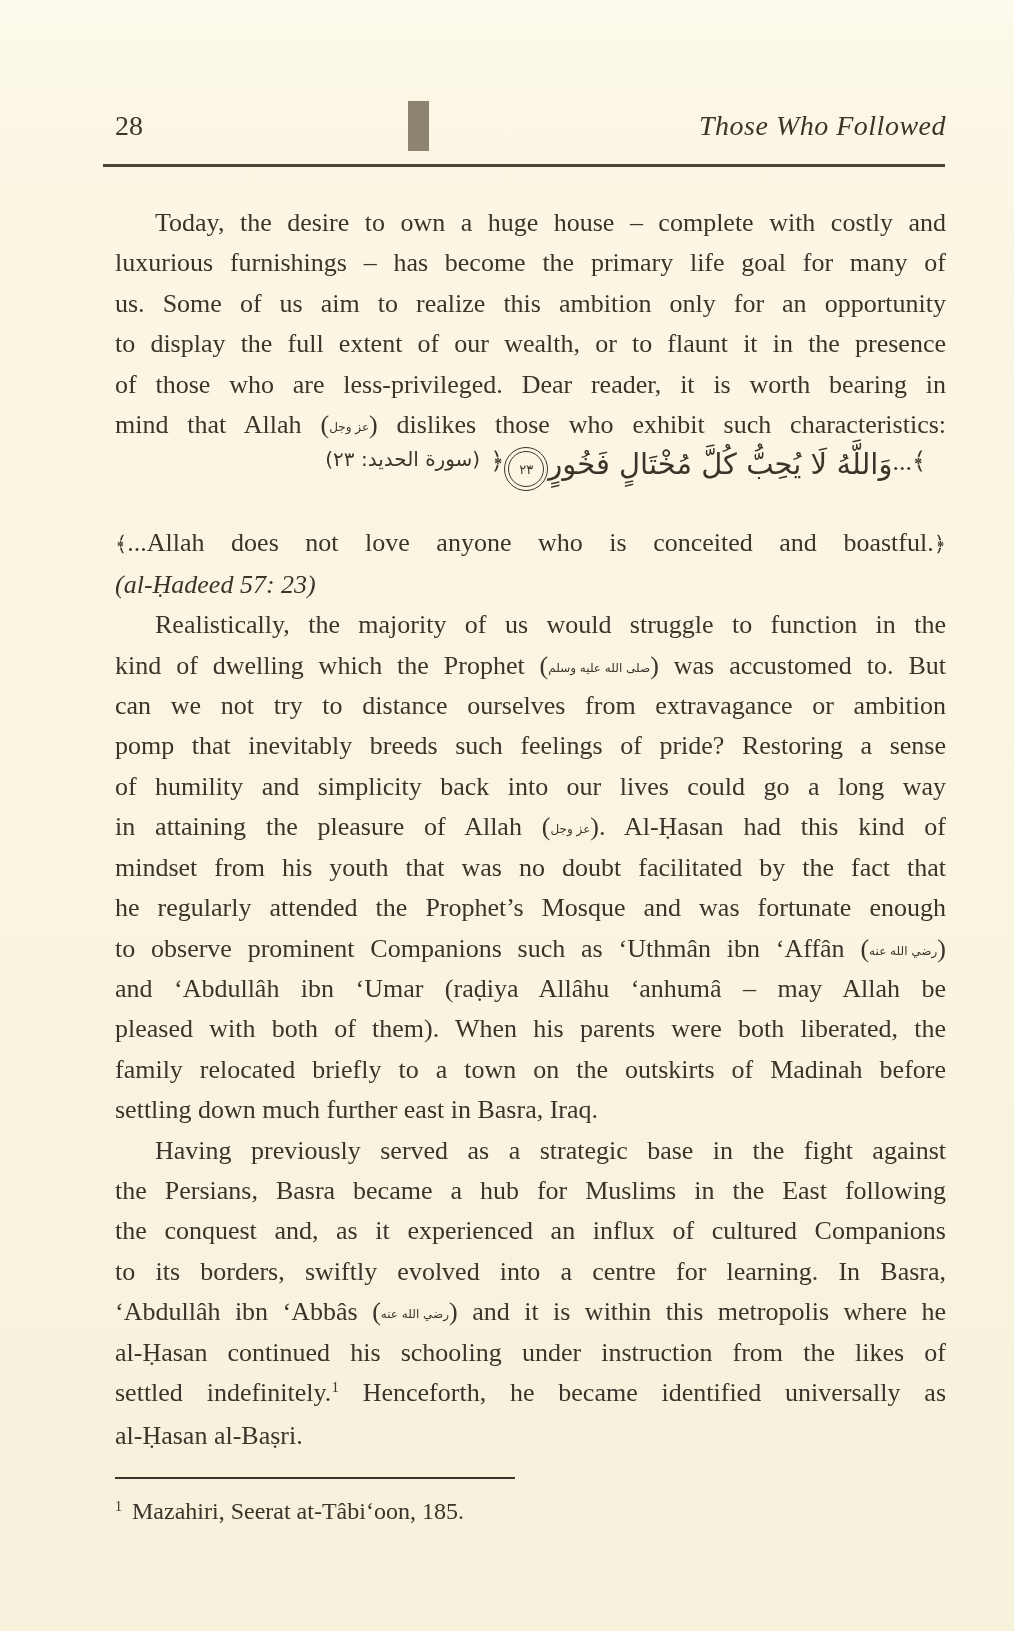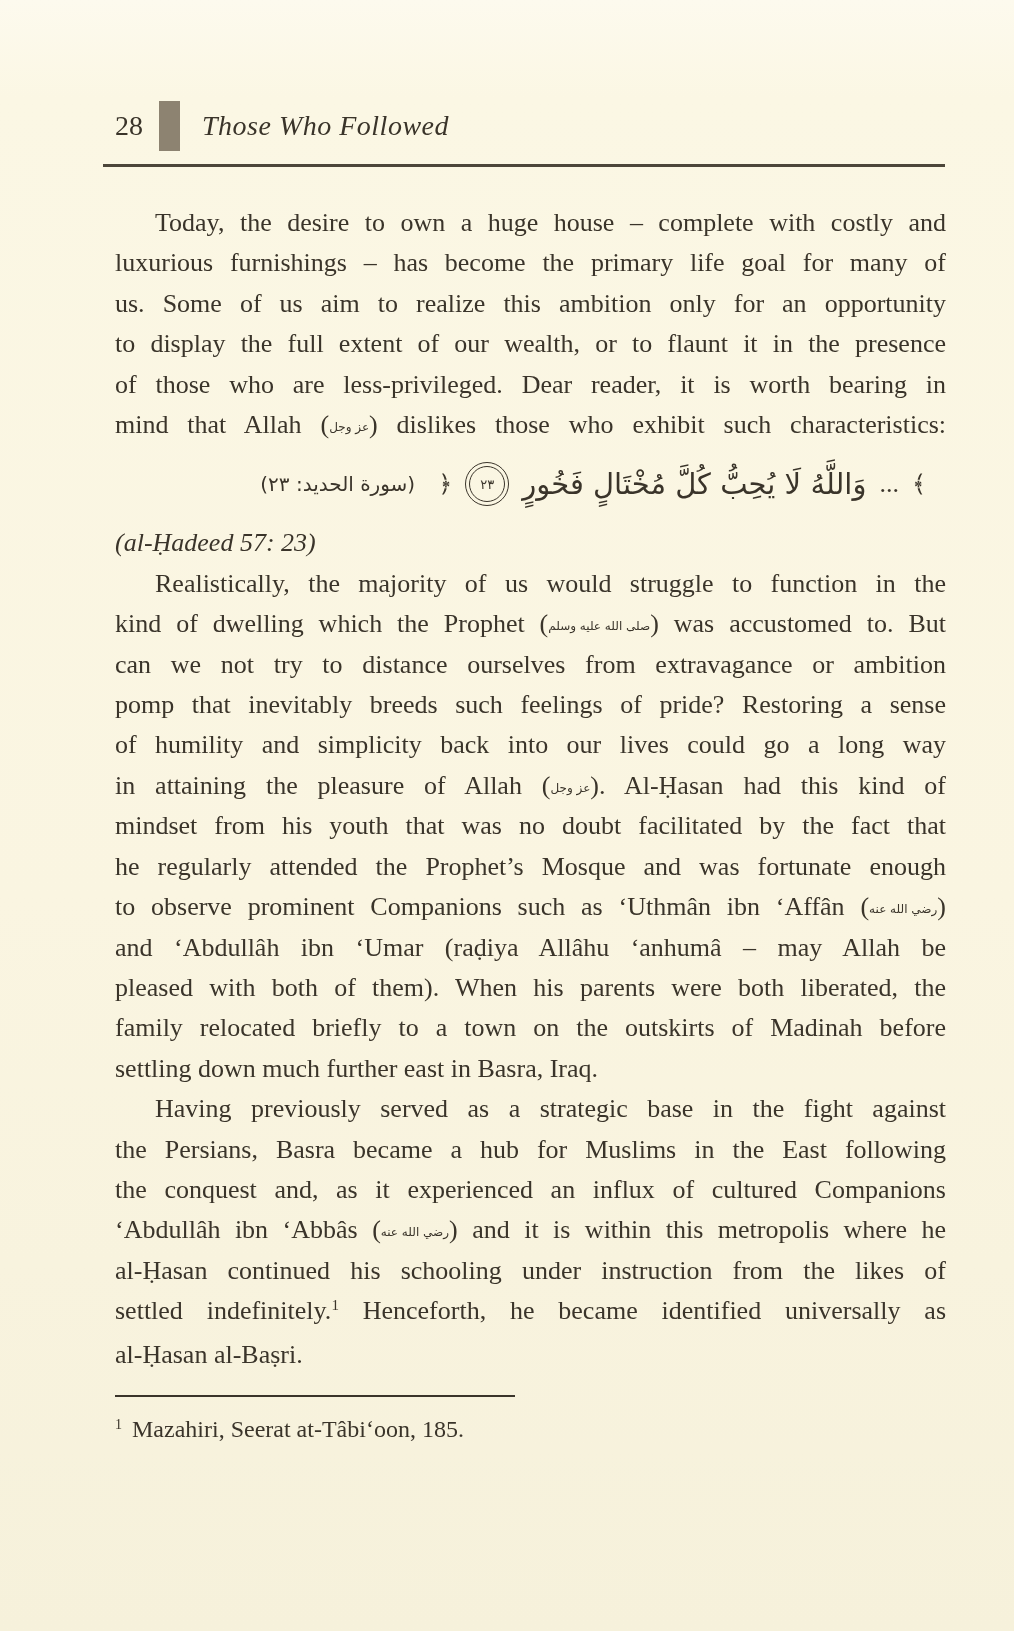--- a/index.html
+++ b/index.html
@@ -3,37 +3,37 @@
 <meta charset="utf-8">
 <style>
   html,body{margin:0;padding:0;background:#e8e4d6;}
   .page{
     width:1014px;height:1631px;position:relative;overflow:hidden;
     background:linear-gradient(180deg,#fdfaee 0%,#fbf7e4 6%,#faf5e1 55%,#f6f1db 100%);
     color:var(--ink,#3a342a);
     font-family:"Liberation Serif","DejaVu Serif",serif;
   }
   .inner{padding:100px 68px 0 115px;}
-  .hdr{display:flex;align-items:center;height:52px;}
+  .hdr{display:flex;align-items:center;height:52px;justify-content:space-between;}
   .pnum{font-size:28px;}
   .hbar{width:21px;height:50px;background:var(--bar,#8d8371);margin-left:16px;}
   .rtitle{font-style:italic;font-size:28px;margin-left:22px;letter-spacing:.5px;}
   .hrule{height:3px;background:var(--rule,#4c463a);margin:12px 0 0 -12px;width:842px;}
   .bodytxt{margin-top:36px;}
   .para{margin:0;}
   .line{font-size:26px;line-height:40.4px;white-space:nowrap;}
   .just{text-align:justify;text-align-last:justify;}
   .para.indent .line:first-child{text-indent:40px;}
   .cite{font-style:italic;}
   .seg-i{}
   .seg-sup{font-size:15px;position:relative;top:-9px;}
   .hon{font-family:"DejaVu Sans",sans-serif;font-size:12px;display:inline-block;
        vertical-align:2px;line-height:1;direction:rtl;}
   .orn{font-family:"DejaVu Sans",sans-serif;font-size:21px;}
-  .verse{display:flex;align-items:center;justify-content:flex-end;gap:13px;
+  .verse{display:flex;align-items:flex-start;justify-content:flex-end;gap:0;
          height:74px;padding-right:20px;font-family:"DejaVu Sans",sans-serif;margin:2px 0;}
   .verse .ref{font-size:20px;direction:rtl;margin-right:10px;}
   .verse .ar{font-size:29px;direction:rtl;}
   .verse .dots{font-size:26px;font-family:"Liberation Serif","DejaVu Serif",serif;}
   .verse .orn2{font-size:24px;}
   .badge{width:42px;height:42px;border:1.6px solid var(--ink,#3a342a);border-radius:50%;
          outline:1px solid var(--ink,#3a342a);outline-offset:-5px;flex:0 0 auto;
          display:flex;align-items:center;justify-content:center;font-size:13px;}
   .fnrule{height:2.4px;background:var(--ink,#3a342a);width:400px;margin:20px 0 16px 0;}
   .footnote{font-size:24px;line-height:1.35;}
@@ -64,20 +64,21 @@
         </div>
         <div class="verse">
           <span class="ref" dir="rtl">(سورة الحديد: ٢٣)</span>
           <span class="orn2">﴿</span>
           <span class="badge">٢٣</span>
           <span class="ar" dir="rtl">وَاللَّهُ لَا يُحِبُّ كُلَّ مُخْتَالٍ فَخُورٍ</span>
           <span class="dots">...</span>
           <span class="orn2">﴾</span>
         </div>
         <div class="para">
+          <div class="line just"><span class="orn">﴾</span><span>...Allah does not love anyone who is conceited and boastful.</span><span class="orn">﴿</span></div>
           <div class="line cite"><span>(al-Ḥadeed 57: 23)</span></div>
         </div>
         <div class="para indent">
           <div class="line just"><span>Realistically, the majority of us would struggle to function in the</span></div>
           <div class="line just"><span>kind of dwelling which the Prophet (</span><span class="hon" dir="rtl">صلى الله عليه وسلم</span><span>) was accustomed to. But</span></div>
           <div class="line just"><span>can we not try to distance ourselves from extravagance or ambition</span></div>
           <div class="line just"><span>pomp that inevitably breeds such feelings of pride? Restoring a sense</span></div>
           <div class="line just"><span>of humility and simplicity back into our lives could go a long way</span></div>
           <div class="line just"><span>in attaining the pleasure of Allah (</span><span class="hon" dir="rtl">عز وجل</span><span>). Al-Ḥasan had this kind of</span></div>
           <div class="line just"><span>mindset from his youth that was no doubt facilitated by the fact that</span></div>
@@ -85,20 +86,21 @@
           <div class="line just"><span>to observe prominent Companions such as ‘Uthmân ibn ‘Affân (</span><span class="hon" dir="rtl">رضي الله عنه</span><span>)</span></div>
           <div class="line just"><span>and ‘Abdullâh ibn ‘Umar (</span><span class="seg-i">raḍiya Allâhu ‘anhumâ</span><span> – may Allah be</span></div>
           <div class="line just"><span>pleased with both of them). When his parents were both liberated, the</span></div>
           <div class="line just"><span>family relocated briefly to a town on the outskirts of Madinah before</span></div>
           <div class="line"><span>settling down much further east in Basra, Iraq.</span></div>
         </div>
         <div class="para indent">
           <div class="line just"><span>Having previously served as a strategic base in the fight against</span></div>
           <div class="line just"><span>the Persians, Basra became a hub for Muslims in the East following</span></div>
           <div class="line just"><span>the conquest and, as it experienced an influx of cultured Companions</span></div>
+          <div class="line just"><span>to its borders, swiftly evolved into a centre for learning. In Basra,</span></div>
           <div class="line just"><span>‘Abdullâh ibn ‘Abbâs (</span><span class="hon" dir="rtl">رضي الله عنه</span><span>) and it is within this metropolis where he</span></div>
           <div class="line just"><span>al-Ḥasan continued his schooling under instruction from the likes of</span></div>
           <div class="line just"><span>settled indefinitely.</span><span class="seg-sup">1</span><span> Henceforth, he became identified universally as</span></div>
           <div class="line"><span>al-Ḥasan al-Baṣri.</span></div>
         </div>
       </main>
 
     <div class="fnrule"></div>
     <div class="footnote" id="fnMount"><span class="seg-sup">1</span><span>Mazahiri, </span><span class="seg-i">Seerat at-Tâbi‘oon</span><span>, 185.</span></div>
 

